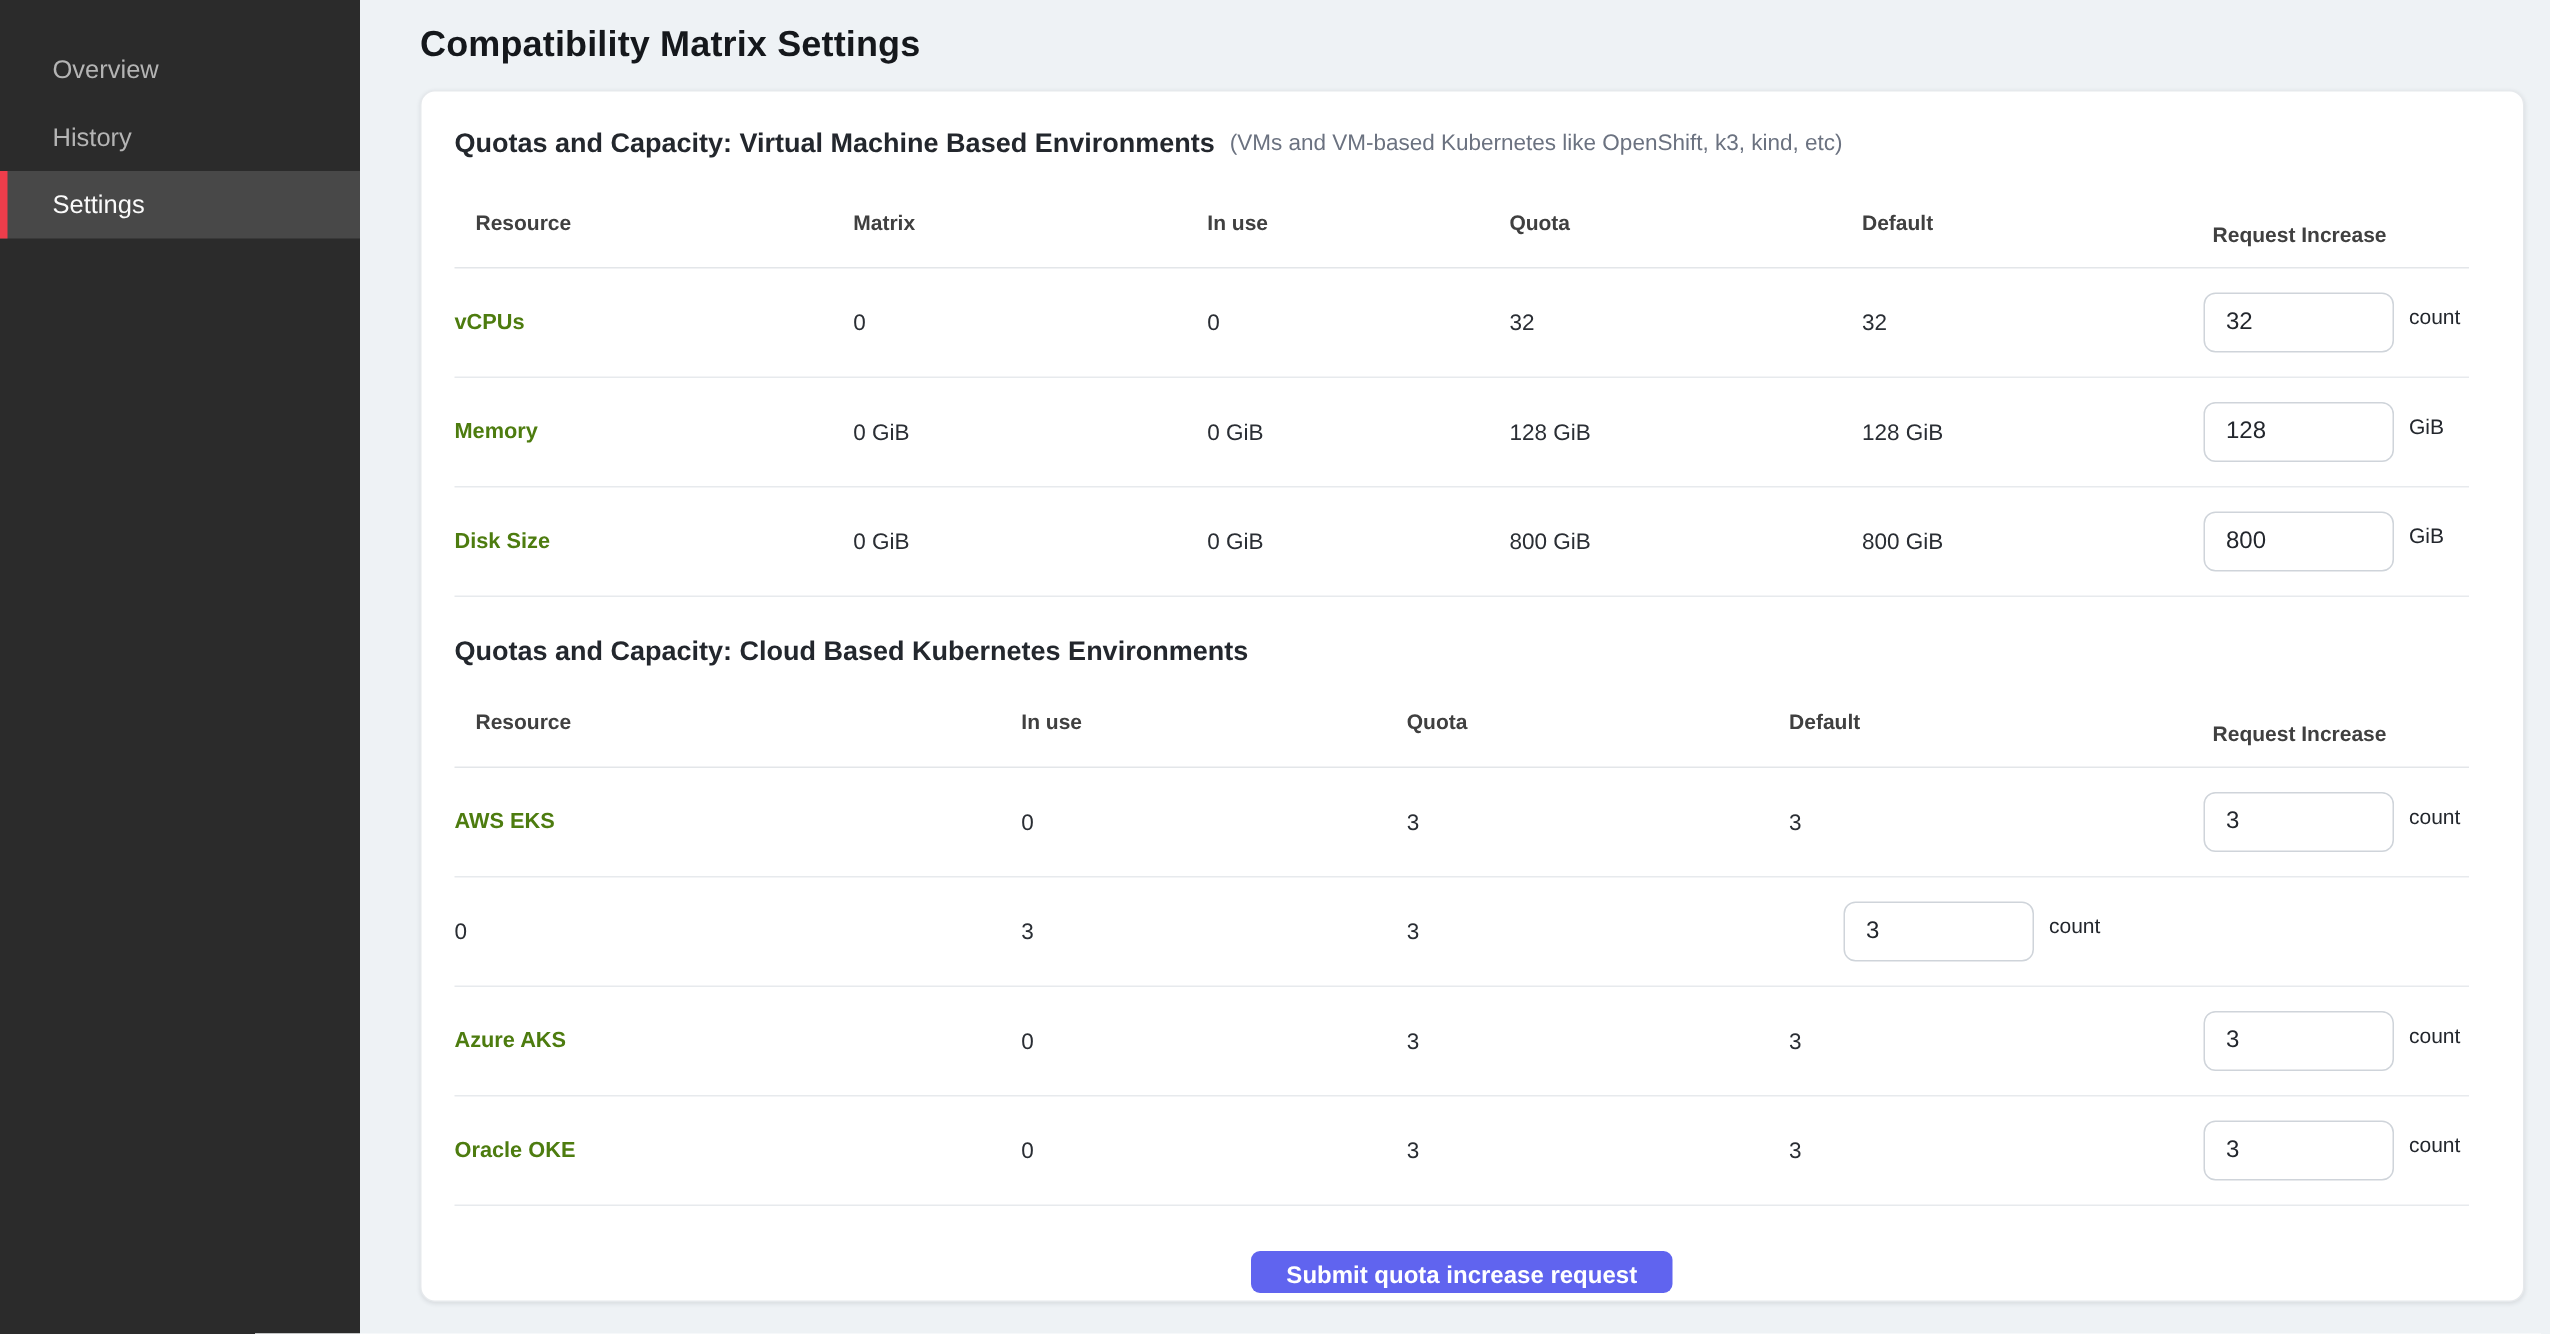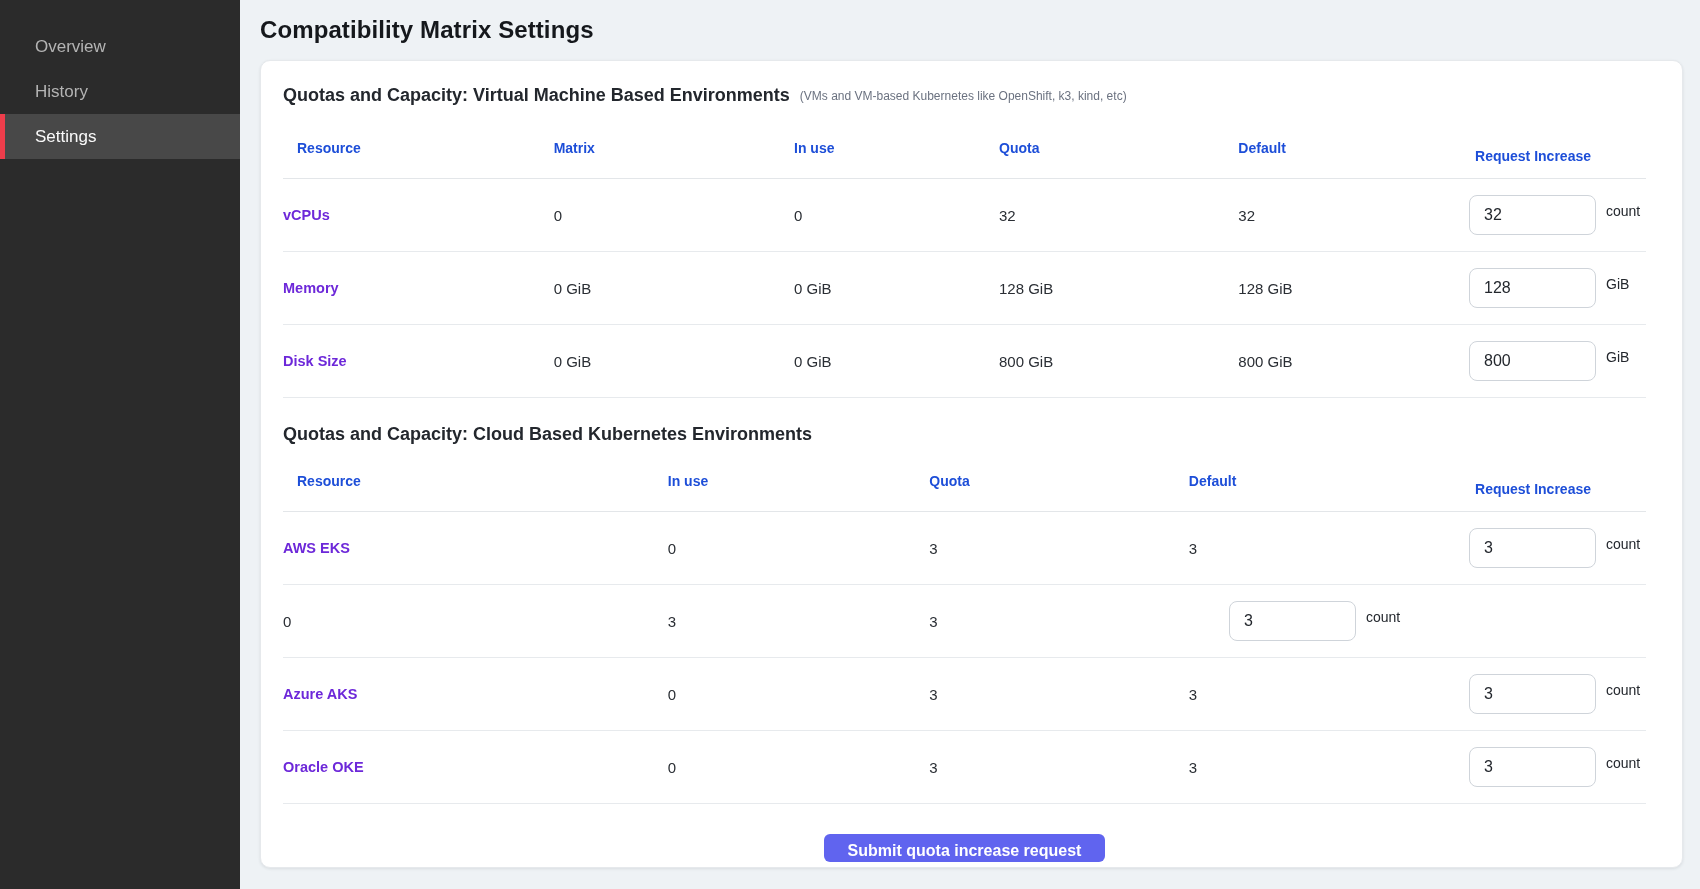--- a/index.html
+++ b/index.html
@@ -3,21 +3,21 @@
 <meta charset="utf-8">
 <style>
   * { margin:0; padding:0; box-sizing:border-box; }
   html,body { width:1700px; height:889px; }
   body {
     font-family: "Liberation Sans", sans-serif;
     background:#eef2f5;
     color:#1f2328;
     overflow:hidden;
   }
-  .app { display:flex; width:1700px; height:889px; }
+  .app { display:flex; width:1700px; height:889px;gap:20px; }
 
   
   .sidebar {
     width:240px; min-width:240px; height:100%;
     background:#2b2b2b;
   }
   .sidebar nav { padding-top:24px; }
   .side-item {
     height:45px; display:flex; align-items:center;
     padding-left:30px; font-size:17px; color:#b4b4b4;
@@ -41,35 +41,35 @@
     background:#ffffff;
     border:1px solid #e6e9ec;
     border-radius:10px;
     box-shadow:0 1px 3px rgba(30,40,50,0.10);
     padding:24px 36px 20px 22px;
     height:808px;
   }
 
   .section-title-row { display:flex; align-items:center; gap:10px; }
   .section-title { font-size:18px; font-weight:700; color:#23272d; }
-  .section-note { font-size:12px; color:#6b7280; font-weight:400; }
+  .section-note { font-size:15px; color:#6b7280; font-weight:400; }
 
   
   .grid-row { display:grid; align-items:center; }
   .t1 .grid-row { grid-template-columns:268fr 238fr 203fr 237fr 166fr 240px; }
   .t2 .grid-row { grid-template-columns:381fr 259fr 257fr 215fr 240px; }
 
   .thead { padding:26px 0 14px; border-bottom:1px solid #e3e6e9; }
   .thead.compact { padding:20px 0 14px; }
-  .th { font-size:14px; font-weight:700; color:#1d4ed8; }
+  .th { font-size:14px; font-weight:700; color:#404040; }
   .th.req { justify-self:end; padding-right:55px;margin-top:16px; }
 
   .trow { height:73px; border-bottom:1px solid #e7eaed; }
   .td { font-size:15px; color:#2a2e34; }
-  .td.resource { font-weight:700; padding-left:0; color:#6d28d9; font-size:14.5px; }
+  .td.resource { font-weight:700; padding-left:0; color:#4d7c0f; font-size:14.5px; }
   .first-indent { padding-left:14px; }
 
   .req-cell { display:flex; align-items:center; justify-content:flex-end; gap:10px; }
   .qinput {
     width:127px; height:40px;
     border:1px solid #cfd4da; border-radius:8px;
     font-family:"Liberation Sans", sans-serif;
     font-size:16px; color:#23272d;
     padding:0 14px; background:#fff; outline:none;
   }

